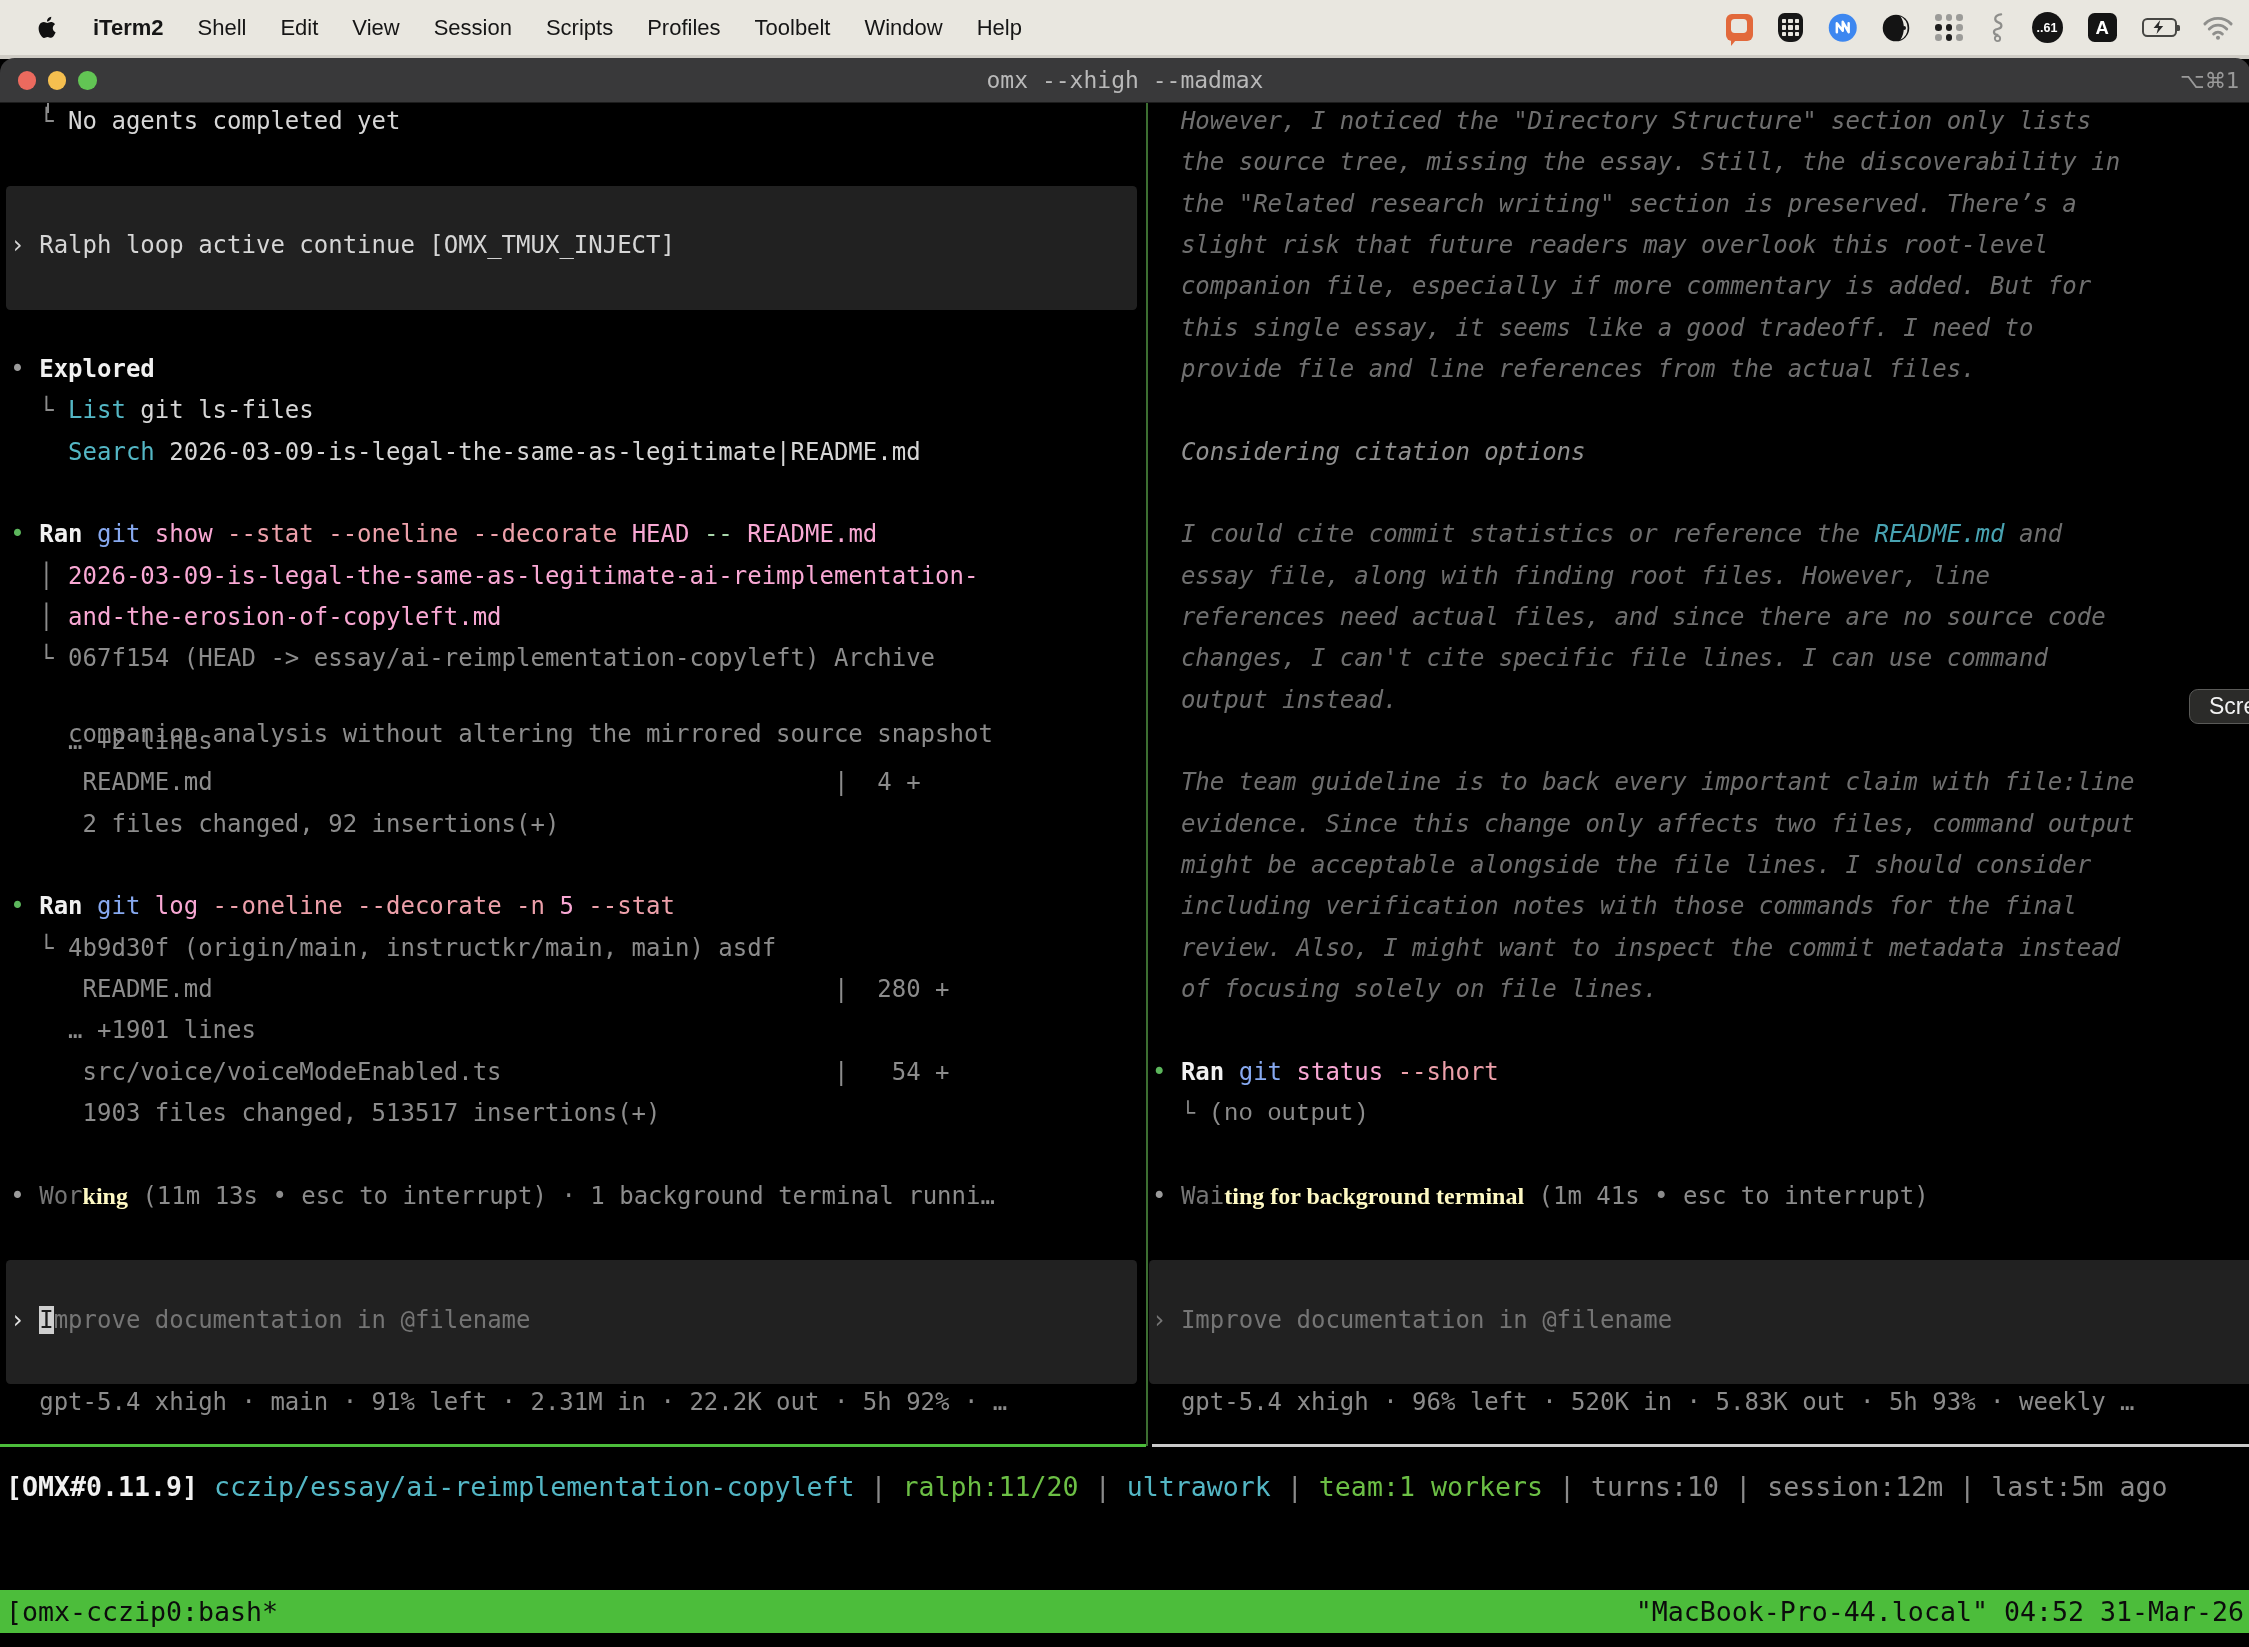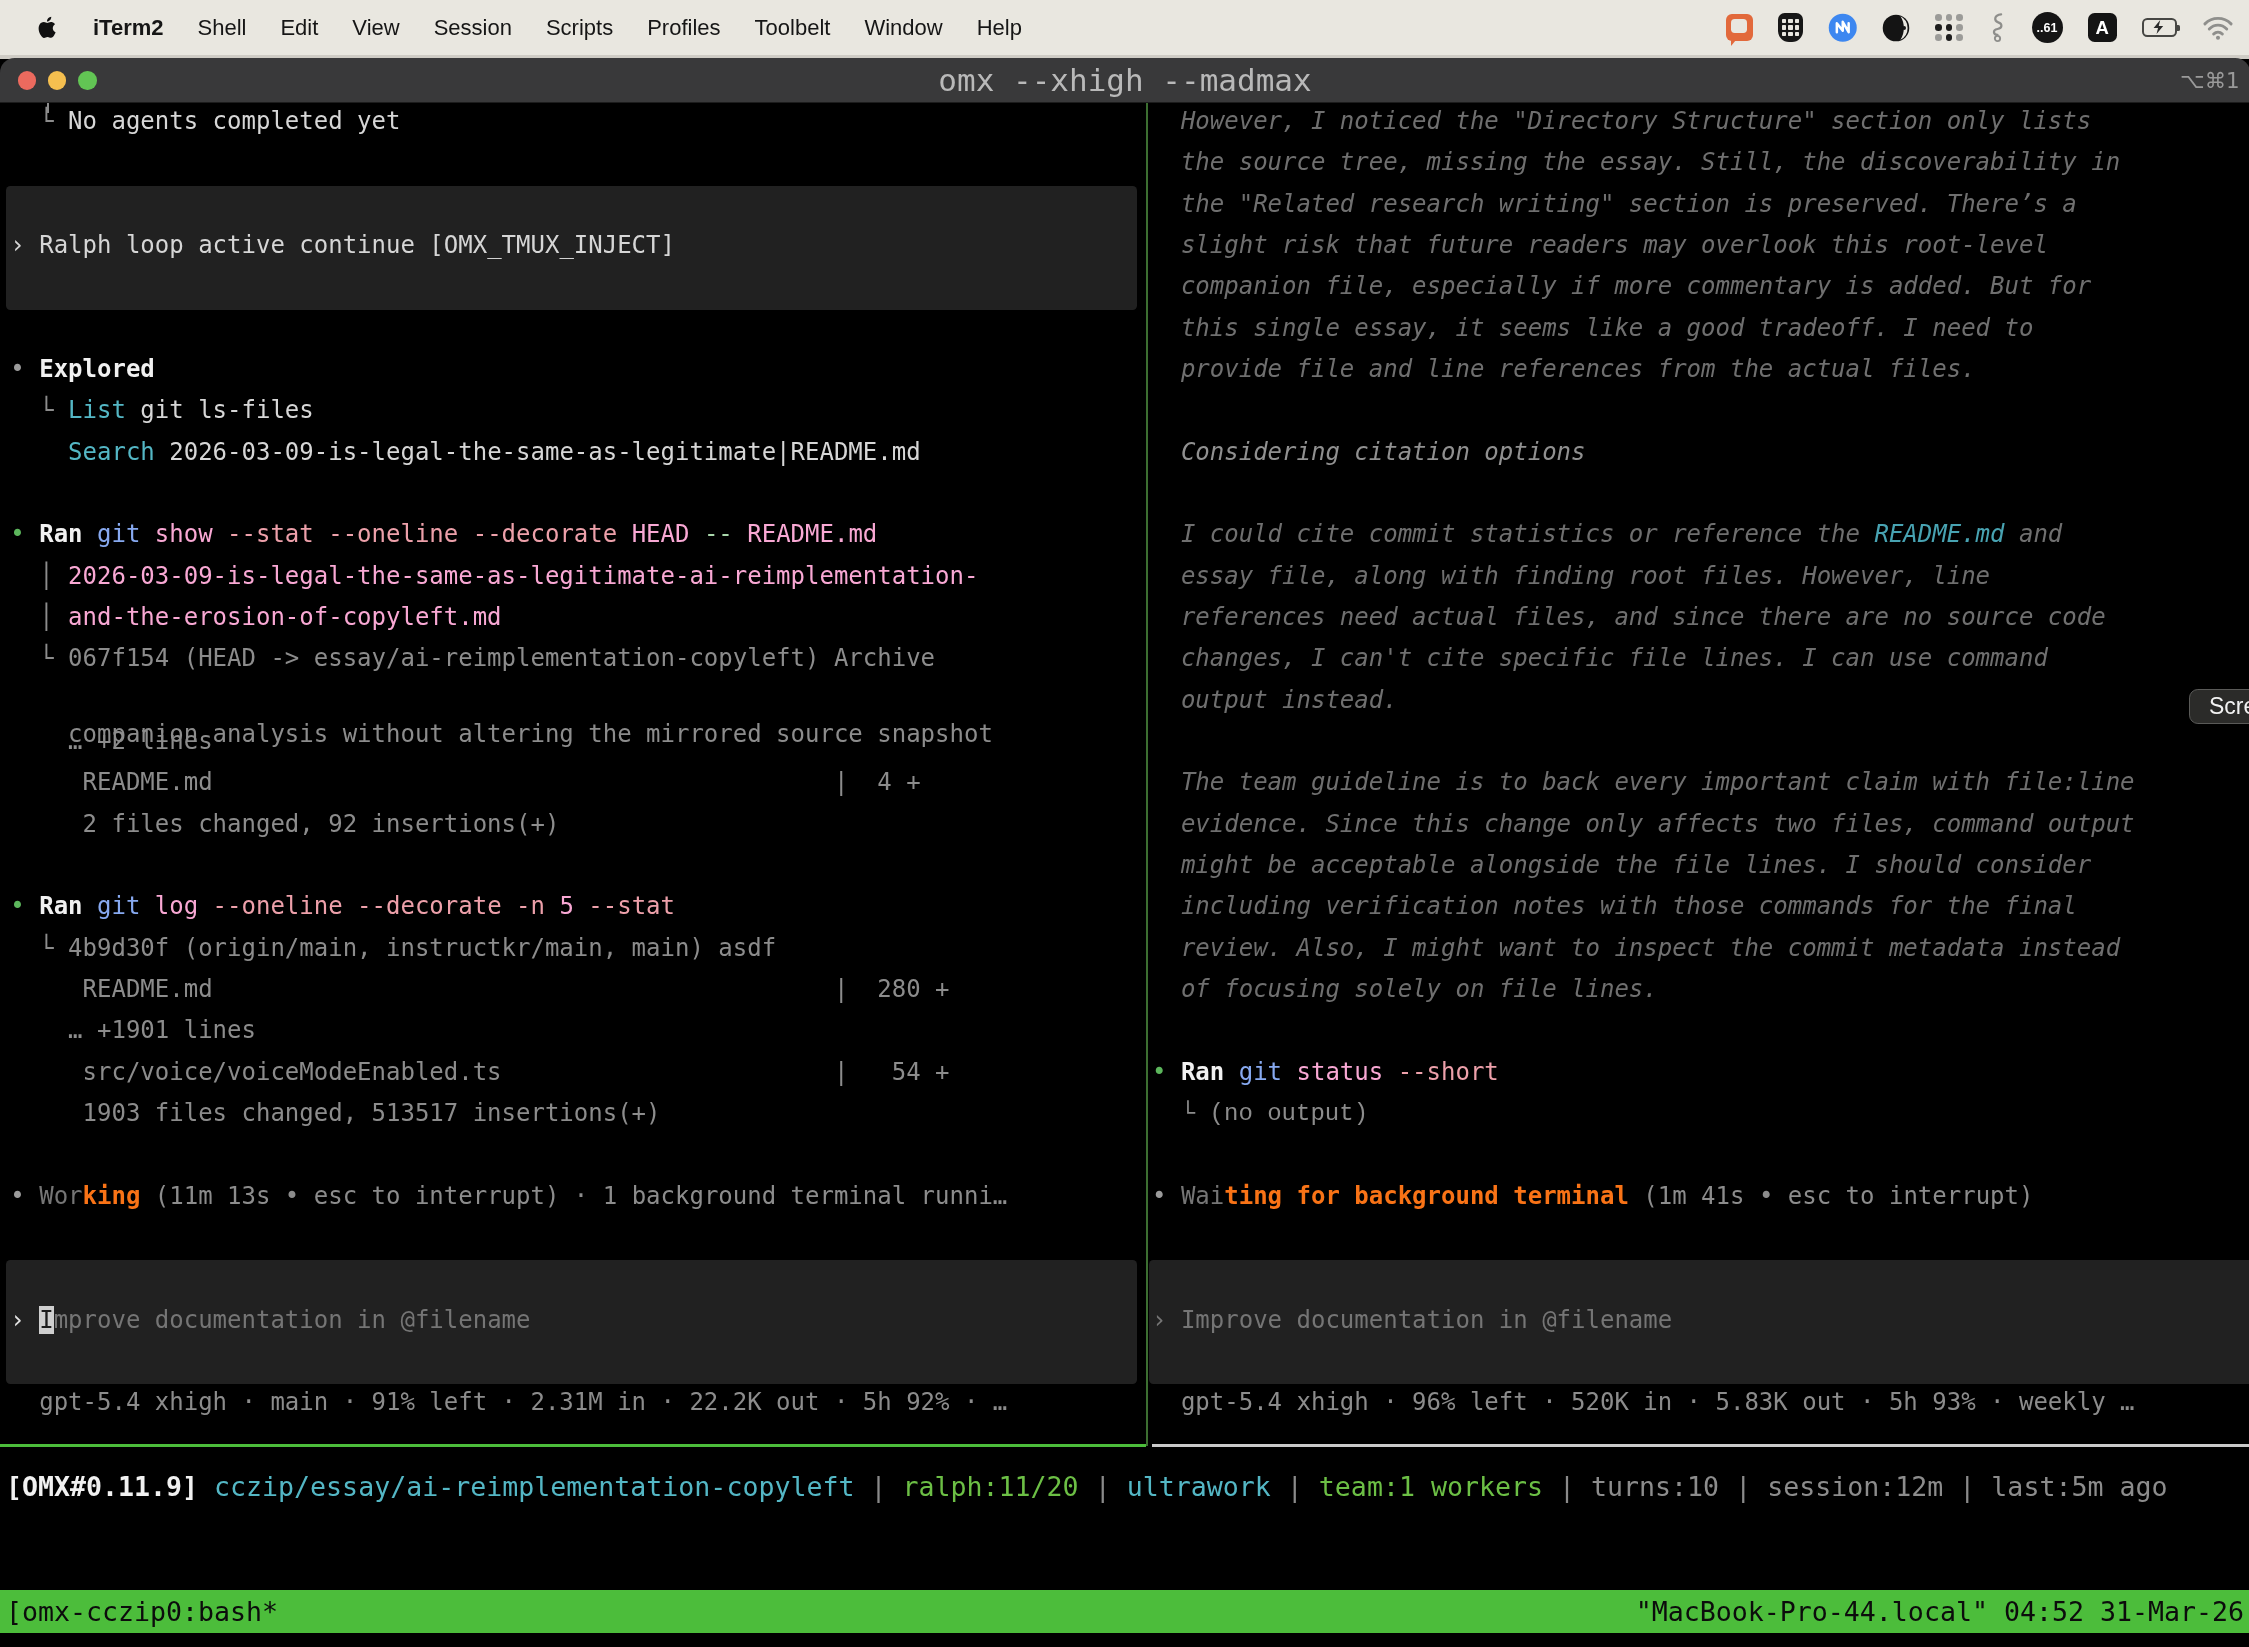--- a/index.html
+++ b/index.html
@@ -38,21 +38,21 @@
   .ic-batt .nub { position:absolute; right:-5.2px; top:4.4px; width:3px; height:6.6px; background:#474744; border-radius:0 1.5px 1.5px 0; }
 
   
   .lightstrip { position:absolute; left:0; top:55px; width:2250px; height:3.7px; background:#cfccc5; }
   .titlebar { position:absolute; left:0; top:58px; width:2250px; height:45px;
     background:#39393a; border-radius:14.8px 14.8px 0 0; border-bottom:0.7px solid #1c1c1c; }
   .traffic { position:absolute; left:17.7px; top:13.3px; display:flex; gap:11.8px; }
   .tl { width:18.5px; height:18.5px; border-radius:50%; }
   .tl-close { background:#ec6a5e; } .tl-min { background:#f5bf4f; } .tl-zoom { background:#62c554; }
   .win-title { position:absolute; left:0; right:0; top:0; height:45px; text-align:center;
-    line-height:45px; color:#b9b9b9; font-size:31px; font-family:"DejaVu Sans Mono", monospace; }
+    line-height:45px; color:#b9b9b9; font-size:23px; font-family:"DejaVu Sans Mono", monospace; }
   .win-shortcut { position:absolute; right:10.3px; top:0; height:45px; line-height:45px;
     color:#9a9a9a; font-size:21.4px; font-family:"DejaVu Sans", sans-serif; }
 
   
   .terminal { position:absolute; left:0; top:103px; width:2250px; height:1544px; background:#000; }
   .termgrid { position:absolute; left:0; top:-2.2px; width:2250px; height:1403px; }
   .trow { position:absolute; font-size:24px; line-height:41px; white-space:pre; }
 
   .box { position:absolute; background:#212121; border-radius:4.4px; }
   .box-ralph { left:5.9px;  top:83px;  width:1131px; height:124px; }
@@ -77,21 +77,21 @@
   .cy  { color:#54b7c5; }
   .bl  { color:#87a9f0; }
   .pk  { color:#eda0aa; }
   .lv  { color:#f9a8d4; }
   .mt  { color:#a9d7ab; }
   .out { color:#8c8c8c; }
   .tree{ color:#8c8c8c; }
   .txt { color:#d6d6d6; }
   .pr  { color:#e4e4e4; }
   .dim2{ color:#757575; }
-  .shb { color:#f97316; font-weight:700; }
+  .shb { color:#fef9c3; font-weight:700;font-family:Liberation Serif, serif; }
   .it  { color:#6f6f6f; font-style:italic; }
   .ith { color:#909090; font-style:italic; font-weight:400; }
   .itcy{ color:#48a3b2; font-style:italic; }
   .ph  { color:#757575; }
   .cur { background:#cfcfcf; color:#1c1c1c; }
   .sep { color:#8a8a8a; }
   .grn { color:#6cbf45; }
 
   
   .overlay-chip { position:absolute; left:2189px; top:689px; width:89px; height:35px;

